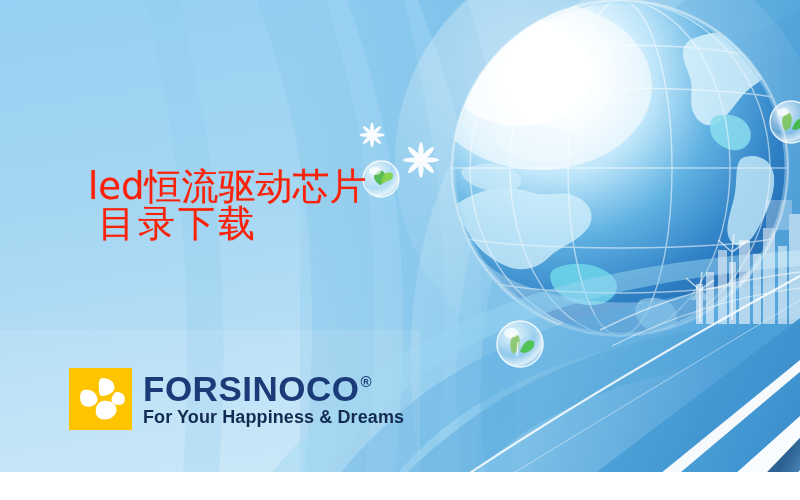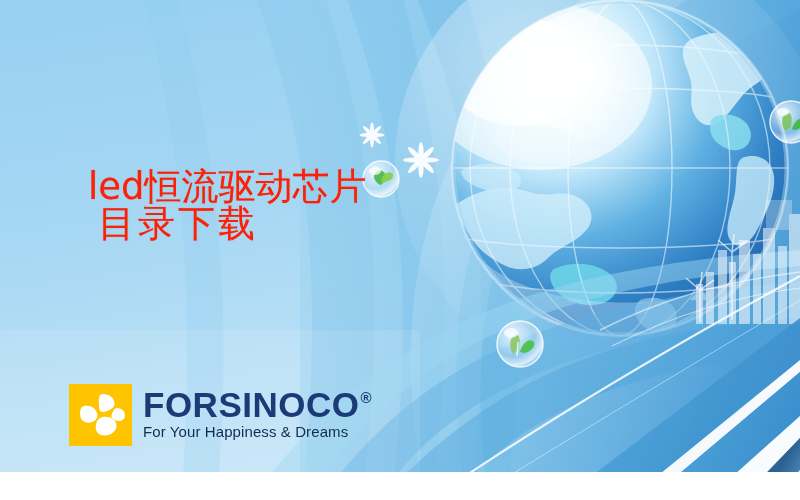--- a/index.html
+++ b/index.html
@@ -42,24 +42,25 @@
   }
   .headline-line.line2 {
     margin-left: 10px;
     letter-spacing: 3px;
   }
 
   
   .logo {
     position: absolute;
     left: 69px;
-    top: 384px;
+    top: 368px;
     z-index: 30;
     display: flex;
     align-items: flex-start;
+    text-align: right;
   }
   .logo-mark {
     width: 63px;
     height: 62px;
     background: #ffc400;
     flex: 0 0 auto;
     position: relative;
   }
   .logo-mark svg { display: block; }
   .logo-text {
@@ -81,25 +82,26 @@
   }
   .logo-reg {
     font-size: 15px;
     line-height: 1;
     margin-top: 2px;
     margin-left: 1px;
     font-weight: bold;
   }
   .logo-tagline {
     color: #132b52;
-    font-size: 15px;
+    font-size: 18px;
     line-height: 1.05;
     margin-top: 2px;
     letter-spacing: 0.1px;
     font-family: "Liberation Sans", sans-serif;
+    font-weight: bold;
   }
 </style>
 </head>
 <body>
 
 <div id="stage">
 
   <svg id="bg-svg" viewBox="0 0 800 500" preserveAspectRatio="none">
     <defs>
       <linearGradient id="gBase" x1="0" y1="0" x2="0.25" y2="1">

